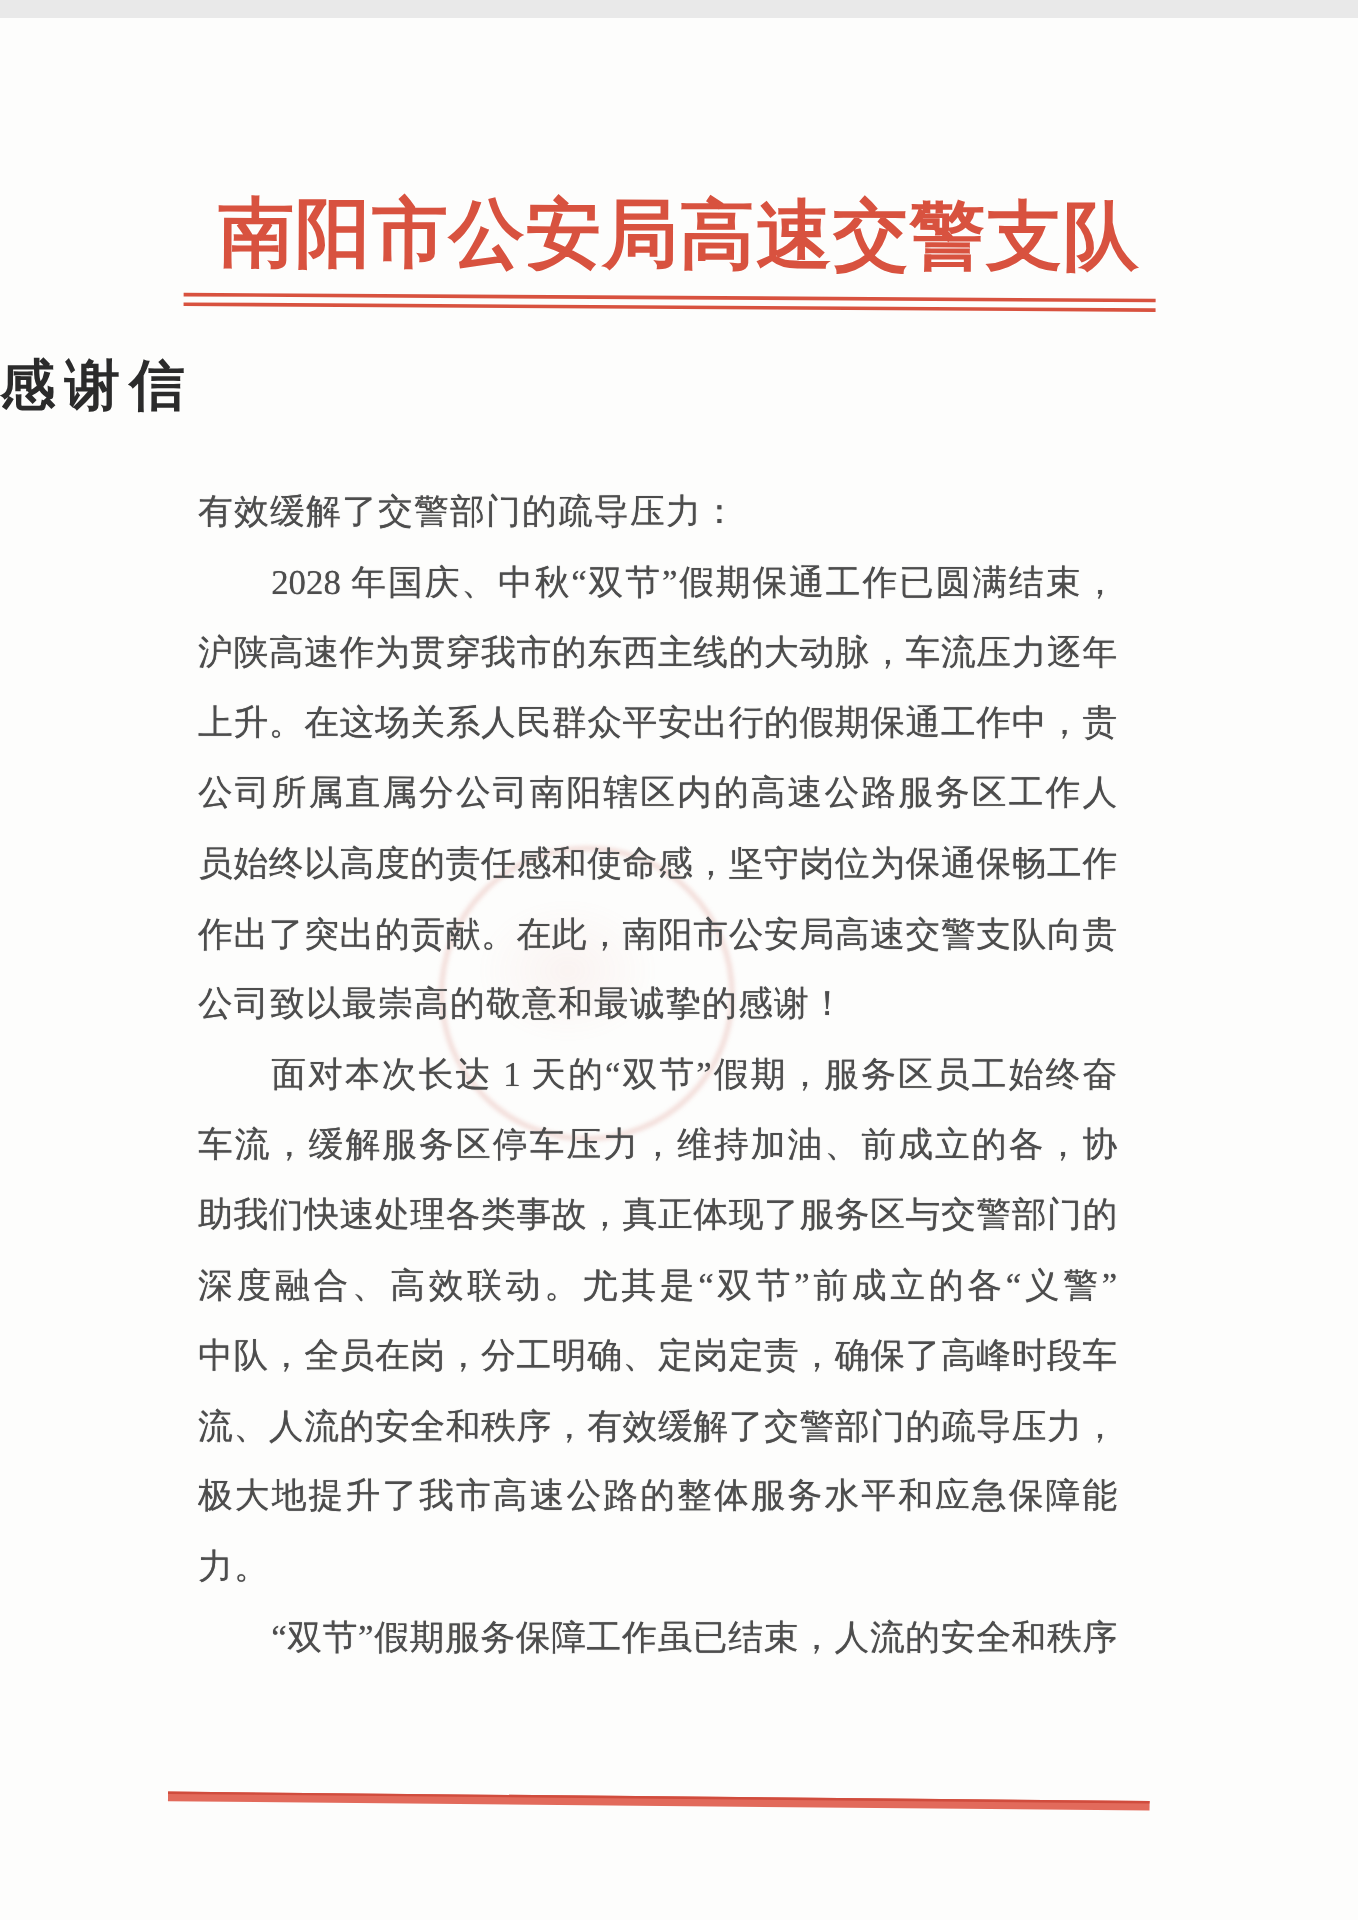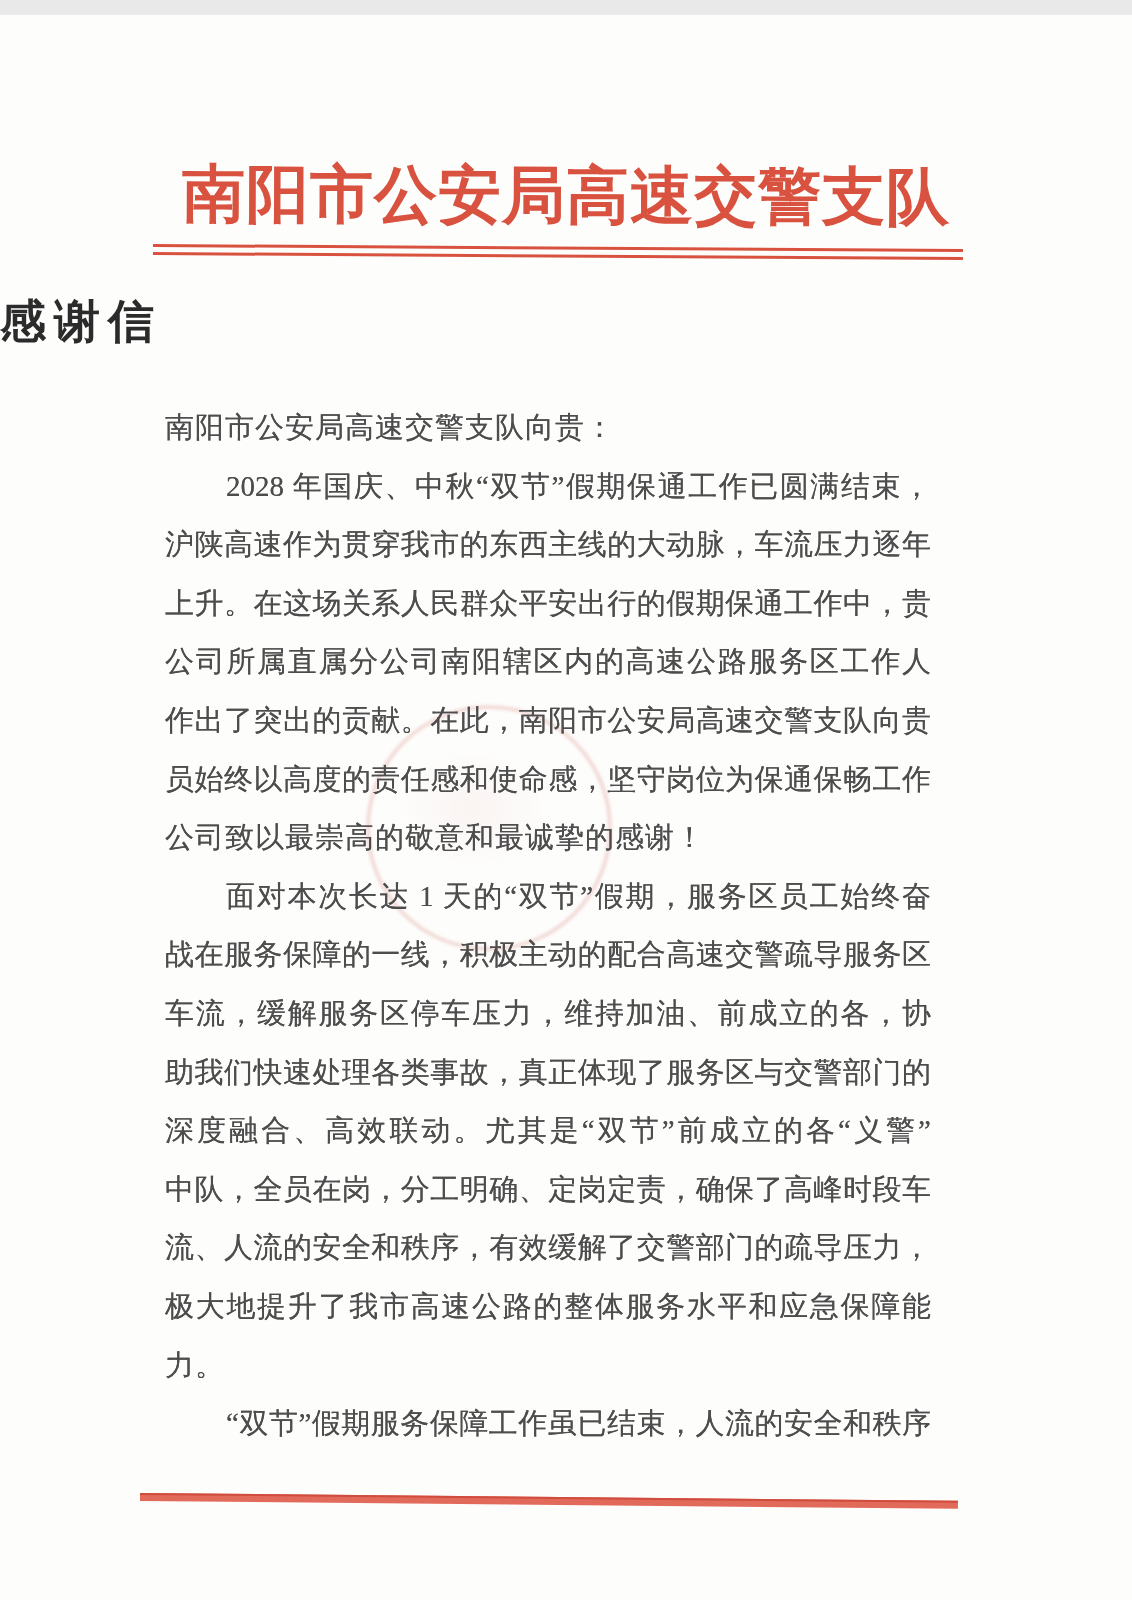--- a/index.html
+++ b/index.html
@@ -120,30 +120,29 @@
 
   <div class="letterhead">南阳市公安局高速交警支队</div>
 
   <div class="double-rule"></div>
 
   <div class="doc-title">感谢信</div>
 
   <div class="seal-ghost"></div>
 
   <div class="body-block">
-    <div class="ln">南阳市公安局高速交警支队向贵：</div>
+    <div class="ln">有效缓解了交警部门的疏导压力：</div>
     <div class="ln j ind">2028 年国庆、中秋“双节”假期保通工作已圆满结束，</div>
     <div class="ln j">沪陕高速作为贯穿我市的东西主线的大动脉，车流压力逐年</div>
     <div class="ln j">上升。在这场关系人民群众平安出行的假期保通工作中，贵</div>
     <div class="ln j">公司所属直属分公司南阳辖区内的高速公路服务区工作人</div>
+    <div class="ln j">员始终以高度的责任感和使命感，坚守岗位为保通保畅工作</div>
     <div class="ln j">作出了突出的贡献。在此，南阳市公安局高速交警支队向贵</div>
-    <div class="ln j">员始终以高度的责任感和使命感，坚守岗位为保通保畅工作</div>
     <div class="ln">公司致以最崇高的敬意和最诚挚的感谢！</div>
     <div class="ln j ind">面对本次长达 1 天的“双节”假期，服务区员工始终奋</div>
-    <div class="ln j">战在服务保障的一线，积极主动的配合高速交警疏导服务区</div>
     <div class="ln j">车流，缓解服务区停车压力，维持加油、前成立的各，协</div>
     <div class="ln j">助我们快速处理各类事故，真正体现了服务区与交警部门的</div>
     <div class="ln j">深度融合、高效联动。尤其是“双节”前成立的各“义警”</div>
     <div class="ln j">中队，全员在岗，分工明确、定岗定责，确保了高峰时段车</div>
     <div class="ln j">流、人流的安全和秩序，有效缓解了交警部门的疏导压力，</div>
     <div class="ln j">极大地提升了我市高速公路的整体服务水平和应急保障能</div>
     <div class="ln">力。</div>
     <div class="ln j ind">“双节”假期服务保障工作虽已结束，人流的安全和秩序</div>
   </div>
 

